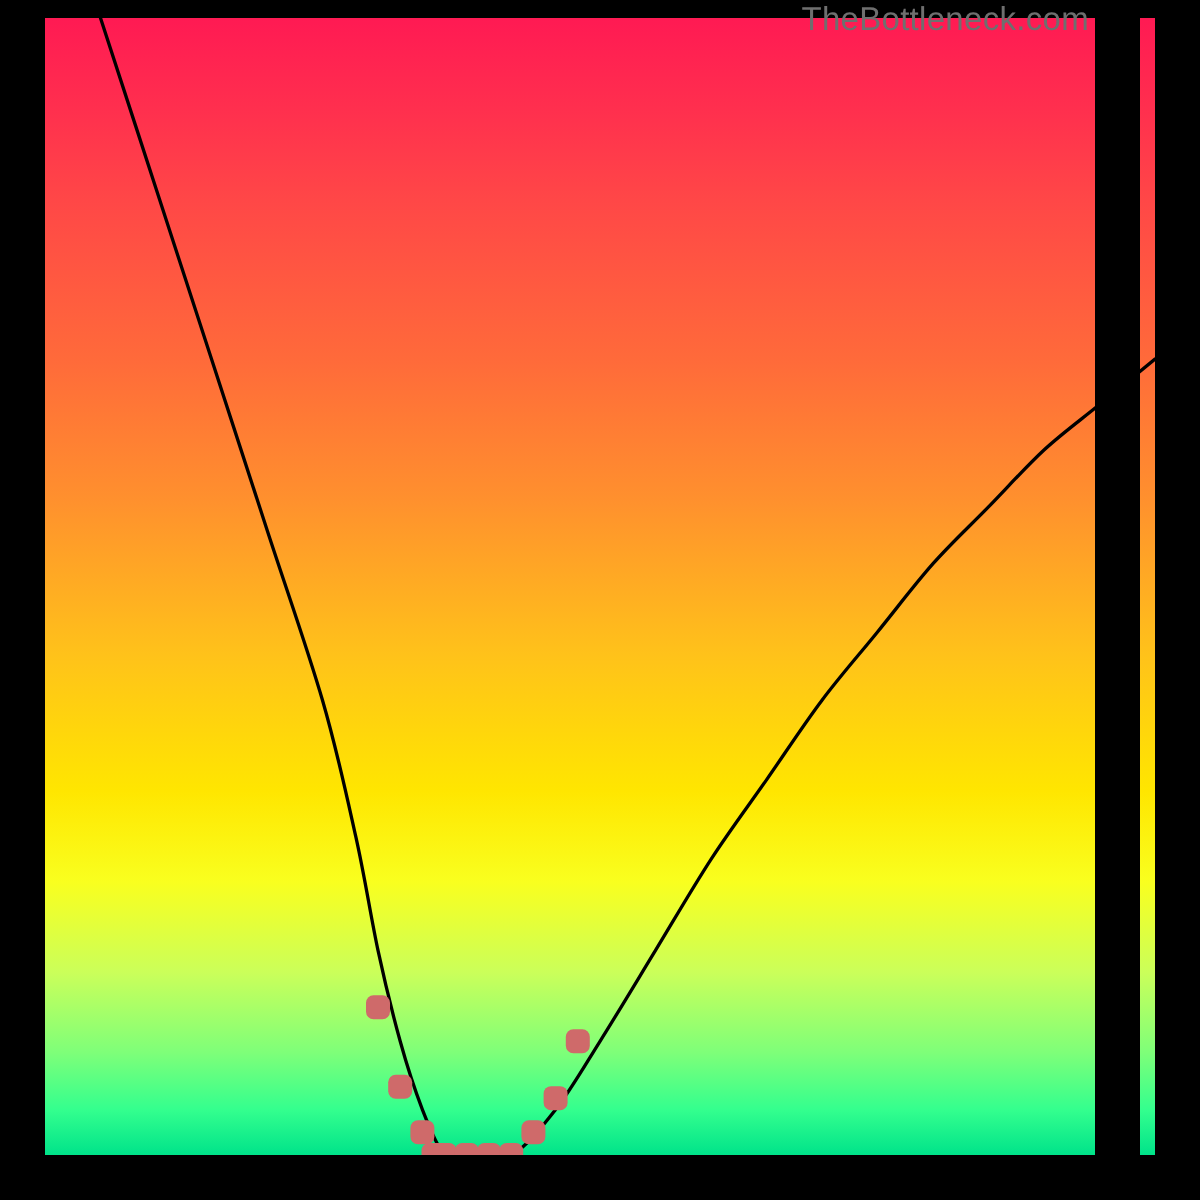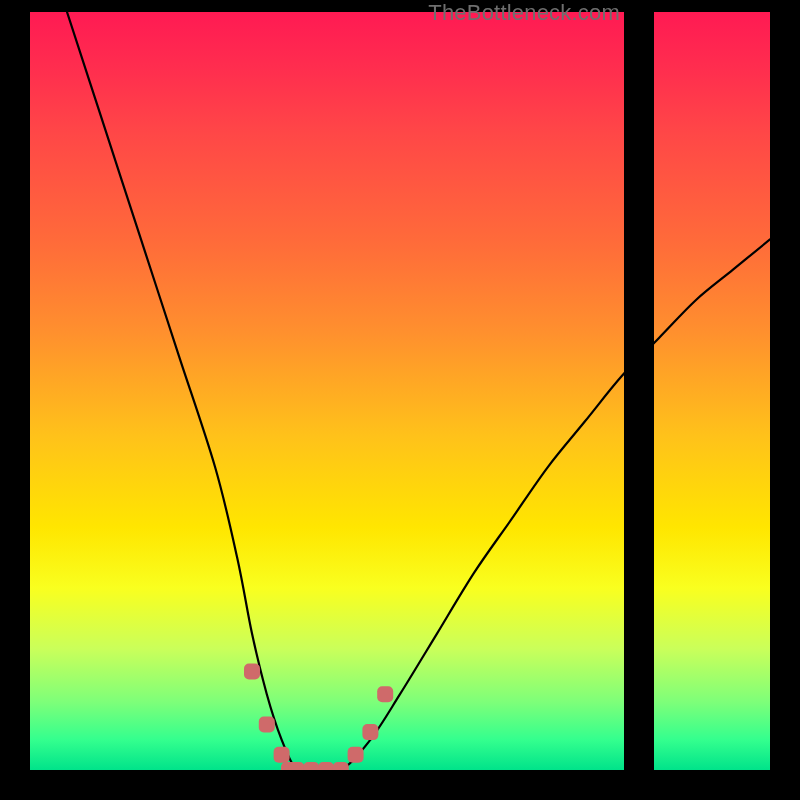--- a/index.html
+++ b/index.html
@@ -6,21 +6,21 @@
     margin: 0;
     padding: 0;
     width: 800px;
     height: 800px;
     background: #000;
     font-family: Arial, Helvetica, sans-serif;
     overflow: hidden;
   }
   .frame {
     position: relative;
-    width: 654px;
+    width: 760px;
     height: 800px;
     background: #000;
   }
   .plot {
     position: absolute;
     left: 30px;
     top: 12px;
     width: 740px;
     height: 758px;
     background: linear-gradient(

